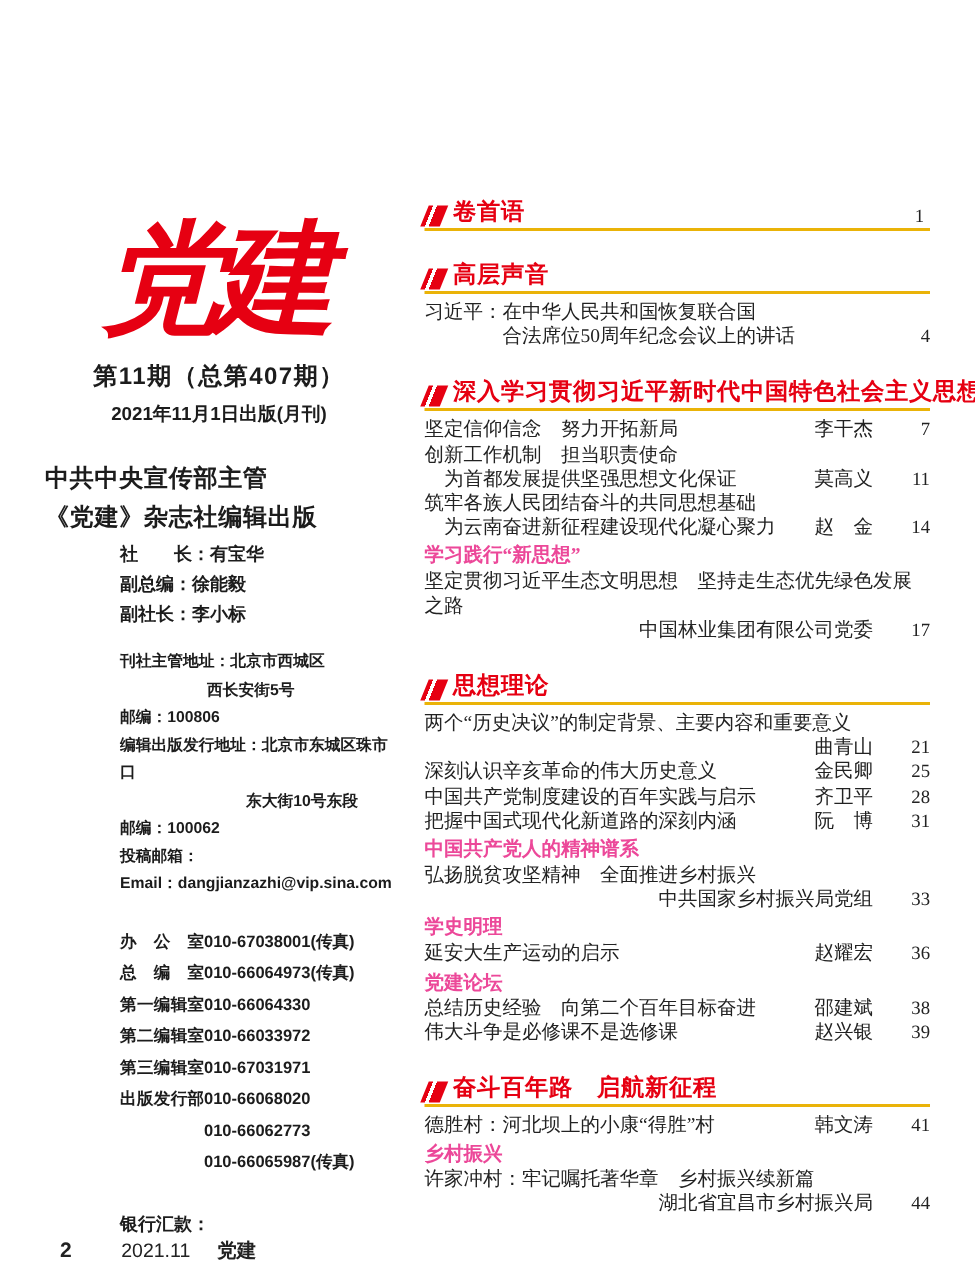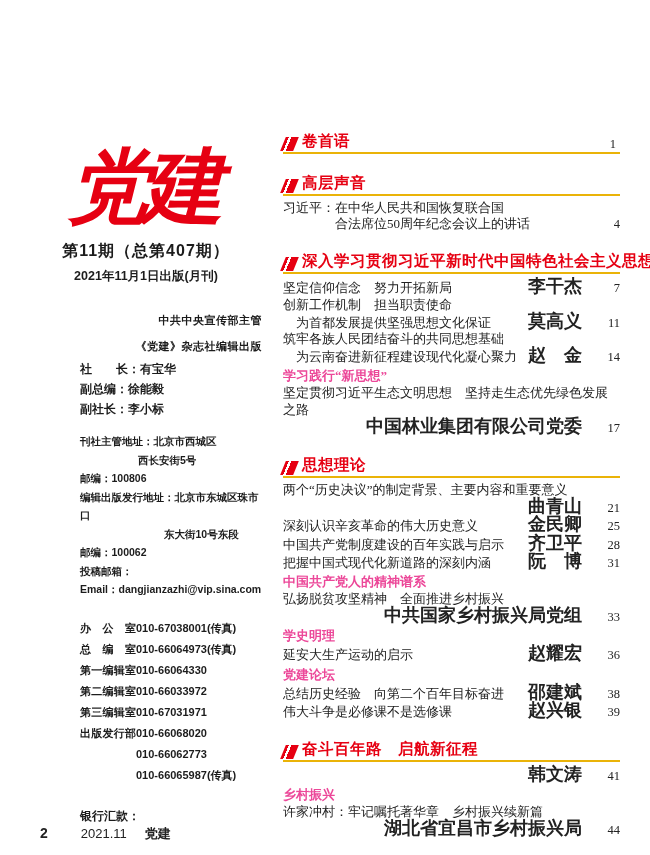--- a/index.html
+++ b/index.html
@@ -14,21 +14,21 @@
     margin-top:146px;text-align:center;color:#e60012;
     font-family:"DejaVu Serif",serif;font-weight:700;font-style:italic;
     font-size:82px;line-height:0.98;letter-spacing:-8px;padding-right:8px;
   }
   .credit{
     margin-top:13px;text-align:center;font-family:"Liberation Serif",serif;
     font-size:13px;letter-spacing:3px;color:#2a2a2a;
   }
   .issue{margin-top:15px;text-align:center;font-weight:700;font-size:16px;letter-spacing:1px;}
   .pub{margin-top:6px;text-align:center;font-weight:700;font-size:12.5px;}
-  .org{margin-top:22px;text-align:right;font-weight:700;font-size:11px;line-height:26px;letter-spacing:0.5px;}
+  .org{margin-top:22px;text-align:left;font-weight:700;font-size:16px;line-height:26px;letter-spacing:0.5px;}
   .staff{padding-left:50px;font-weight:700;font-size:12px;line-height:20px;}
   .addr{margin-top:13px;padding-left:50px;font-weight:700;font-size:10.5px;line-height:18.5px;}
   .addr .ind-a{padding-left:58px;}
   .addr .ind-b{padding-left:84px;}
   .phones{margin-top:19px;padding-left:50px;font-weight:700;font-size:11px;line-height:21px;}
   .phone-row{display:flex;}
   .plabel{width:56px;text-align:justify;text-align-last:justify;flex:none;}
   .pnum{margin-left:0;}
   .bank{margin-top:20px;padding-left:50px;font-weight:700;font-size:12px;line-height:21px;}
   
@@ -43,21 +43,21 @@
     width:13px;height:14px;flex:none;margin-bottom:1px;
     background:linear-gradient(90deg,#e60012 0 3px,#ffffff 3px 5.5px,#e60012 5.5px 100%);
     transform:skewX(-22deg);
   }
   .sec-title{color:#e60012;font-weight:800;font-size:15.5px;letter-spacing:0.5px;white-space:nowrap;}
   .sec-page{margin-left:auto;font-family:"Liberation Serif",serif;font-size:12.5px;color:#222;padding-right:4px;}
   .rows{padding-top:4px;}
   .trow{display:flex;align-items:baseline;font-size:13px;line-height:16.2px;color:#222;}
   .t{font-family:"Liberation Serif",serif;}
   .fill{flex:1;}
-  .auth{font-weight:700;font-size:18px;margin-right:12px;white-space:nowrap;}
+  .auth{font-weight:400;font-size:13px;margin-right:12px;white-space:nowrap;}
   .pg{width:26px;text-align:right;flex:none;font-family:"Liberation Serif",serif;font-size:12.5px;}
   .sub{color:#ec4899;font-weight:700;font-size:13px;line-height:17px;margin:2px 0 1px;font-family:Liberation Serif, serif;}
   .ind1{padding-left:13px;}
   .ind4{padding-left:52px;}
   .end{justify-content:flex-end;}
   
   #footer{position:absolute;left:40px;bottom:12px;display:flex;align-items:baseline;font-size:13px;color:#222;}
   .f-num{font-weight:700;font-size:14px;}
   .f-issue{margin-left:33px;}
   .f-mag{margin-left:18px;font-weight:700;font-family:"Liberation Serif",serif;}
@@ -258,20 +258,21 @@
     </div>
   </div>
 
   <div class="sec">
     <div class="sec-head">
       <span class="flag"></span>
       <span class="sec-title">奋斗百年路　启航新征程</span>
     </div>
     <div class="rows">
       <div class="trow">
+        <span class="t">德胜村：河北坝上的小康“得胜”村</span>
         <span class="fill"></span>
         <span class="auth">韩文涛</span>
         <span class="pg">41</span>
       </div>
       <div class="sub">乡村振兴</div>
       <div class="trow">
         <span class="t">许家冲村：牢记嘱托著华章　乡村振兴续新篇</span>
       </div>
       <div class="trow end">
         <span class="auth">湖北省宜昌市乡村振兴局</span>

